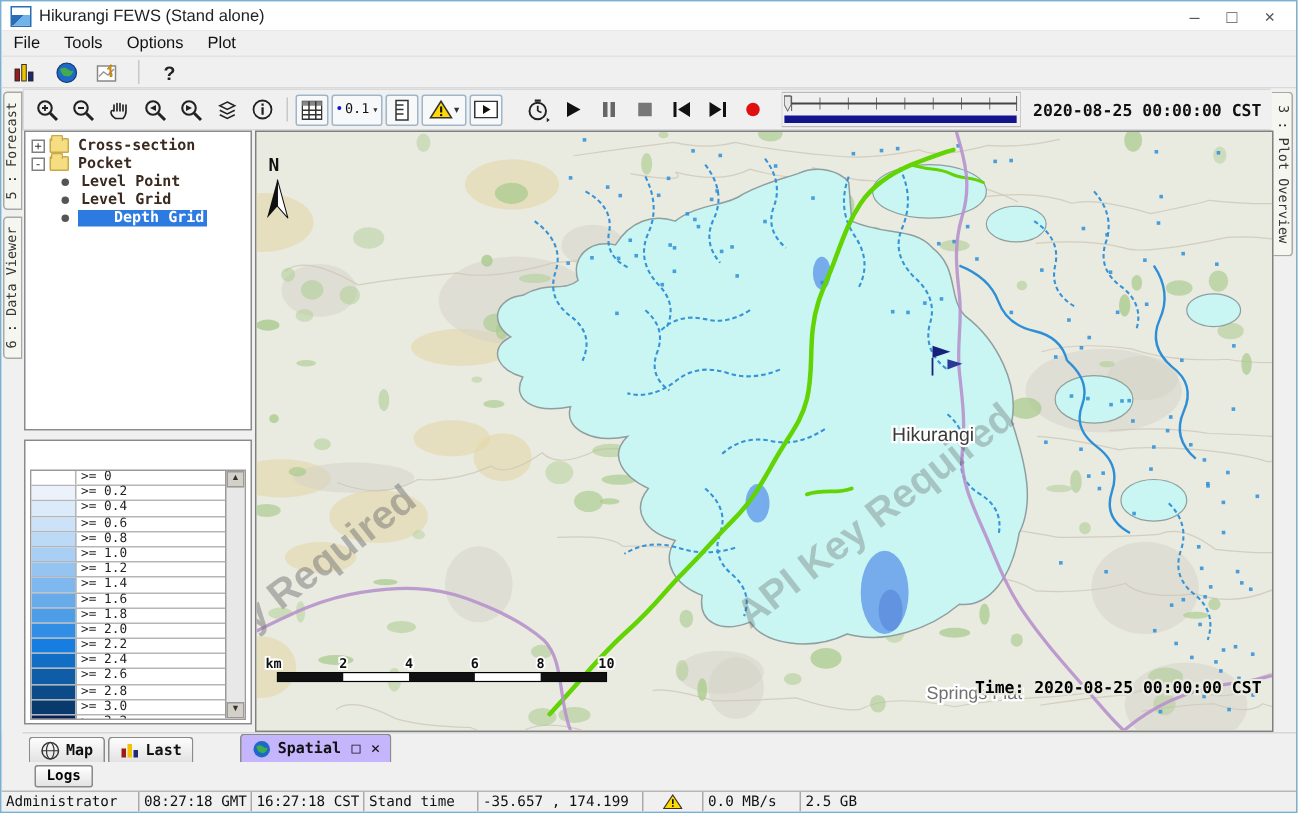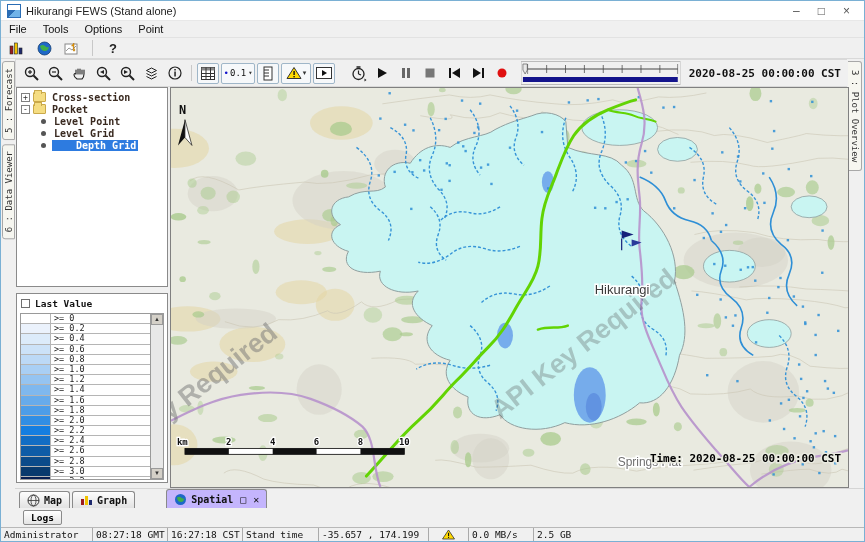--- a/index.html
+++ b/index.html
@@ -111,21 +111,21 @@
       <span>□</span>
       <span>×</span>
     </span>
   </div>
 
   <div id="menubar">
 
   <span class="menu-item">File</span>
       <span class="menu-item">Tools</span>
       <span class="menu-item">Options</span>
-      <span class="menu-item">Point</span>
+      <span class="menu-item">Plot</span>
     </div>
 
   <div id="toolbar1">
     <span class="tb1-btn">
       <svg width="15" height="14">
           <rect x="1" y="5" width="3" height="8" fill="#9c1a1a" stroke="#222" stroke-width="0.6"></rect>
           <rect x="5.5" y="2" width="3" height="11" fill="#f2c200" stroke="#222" stroke-width="0.6"></rect>
           <rect x="10" y="7" width="3" height="6" fill="#1f2a6e" stroke="#222" stroke-width="0.6"></rect>
         </svg>
     </span>
@@ -339,24 +339,20 @@
         </div>
 
         <div class="tree-row leaf selected">
 
           <span class="dot-ic"></span>
           <span class="tree-label">Depth Grid</span>
         </div>
       </div>
     <div id="splitter"></div>
     <div id="legend-box">
-      <div id="legend-check-row">
-        <span id="legend-checkbox"></span>
-        <span>Last Value</span>
-      </div>
       <div id="legend-table-wrap">
         <div id="legend-rows">
 
             <div class="leg-row">
               <span class="leg-swatch" style="background-color: rgb(255, 255, 255);"></span>
               <span class="leg-label">&gt;= 0</span>
             </div>
 
             <div class="leg-row">
               <span class="leg-swatch" style="background-color: rgb(235, 242, 252);"></span>
@@ -815,21 +811,21 @@
           <line x1="1" y1="6.5" x2="12" y2="6.5" stroke="#333" stroke-width="0.8"></line>
         </svg>
       <span>Map</span>
     </div>
     <div class="btab">
       <svg width="13" height="12">
           <rect x="1" y="5" width="3" height="6" fill="#9c1a1a"></rect>
           <rect x="5" y="2" width="3" height="9" fill="#f2c200"></rect>
           <rect x="9" y="6" width="3" height="5" fill="#1f2a6e"></rect>
         </svg>
-      <span>Graph</span>
+      <span>Last</span>
     </div>
     <div class="btab active">
       <svg width="13" height="13">
           <circle cx="6.5" cy="6.5" r="5.5" fill="#1e68c8"></circle>
           <path d="M3,4.5 q2.5,-1.5 4,0 q1.5,1.5 3.5,1 q-1,3.5 -3.5,3.5 q-3.5,0 -4,-4.5z" fill="#3fae4a"></path>
         </svg>
       <span>Spatial</span>
       <span class="mini-ctl">□</span>
       <span class="mini-ctl">✕</span>
     </div>

